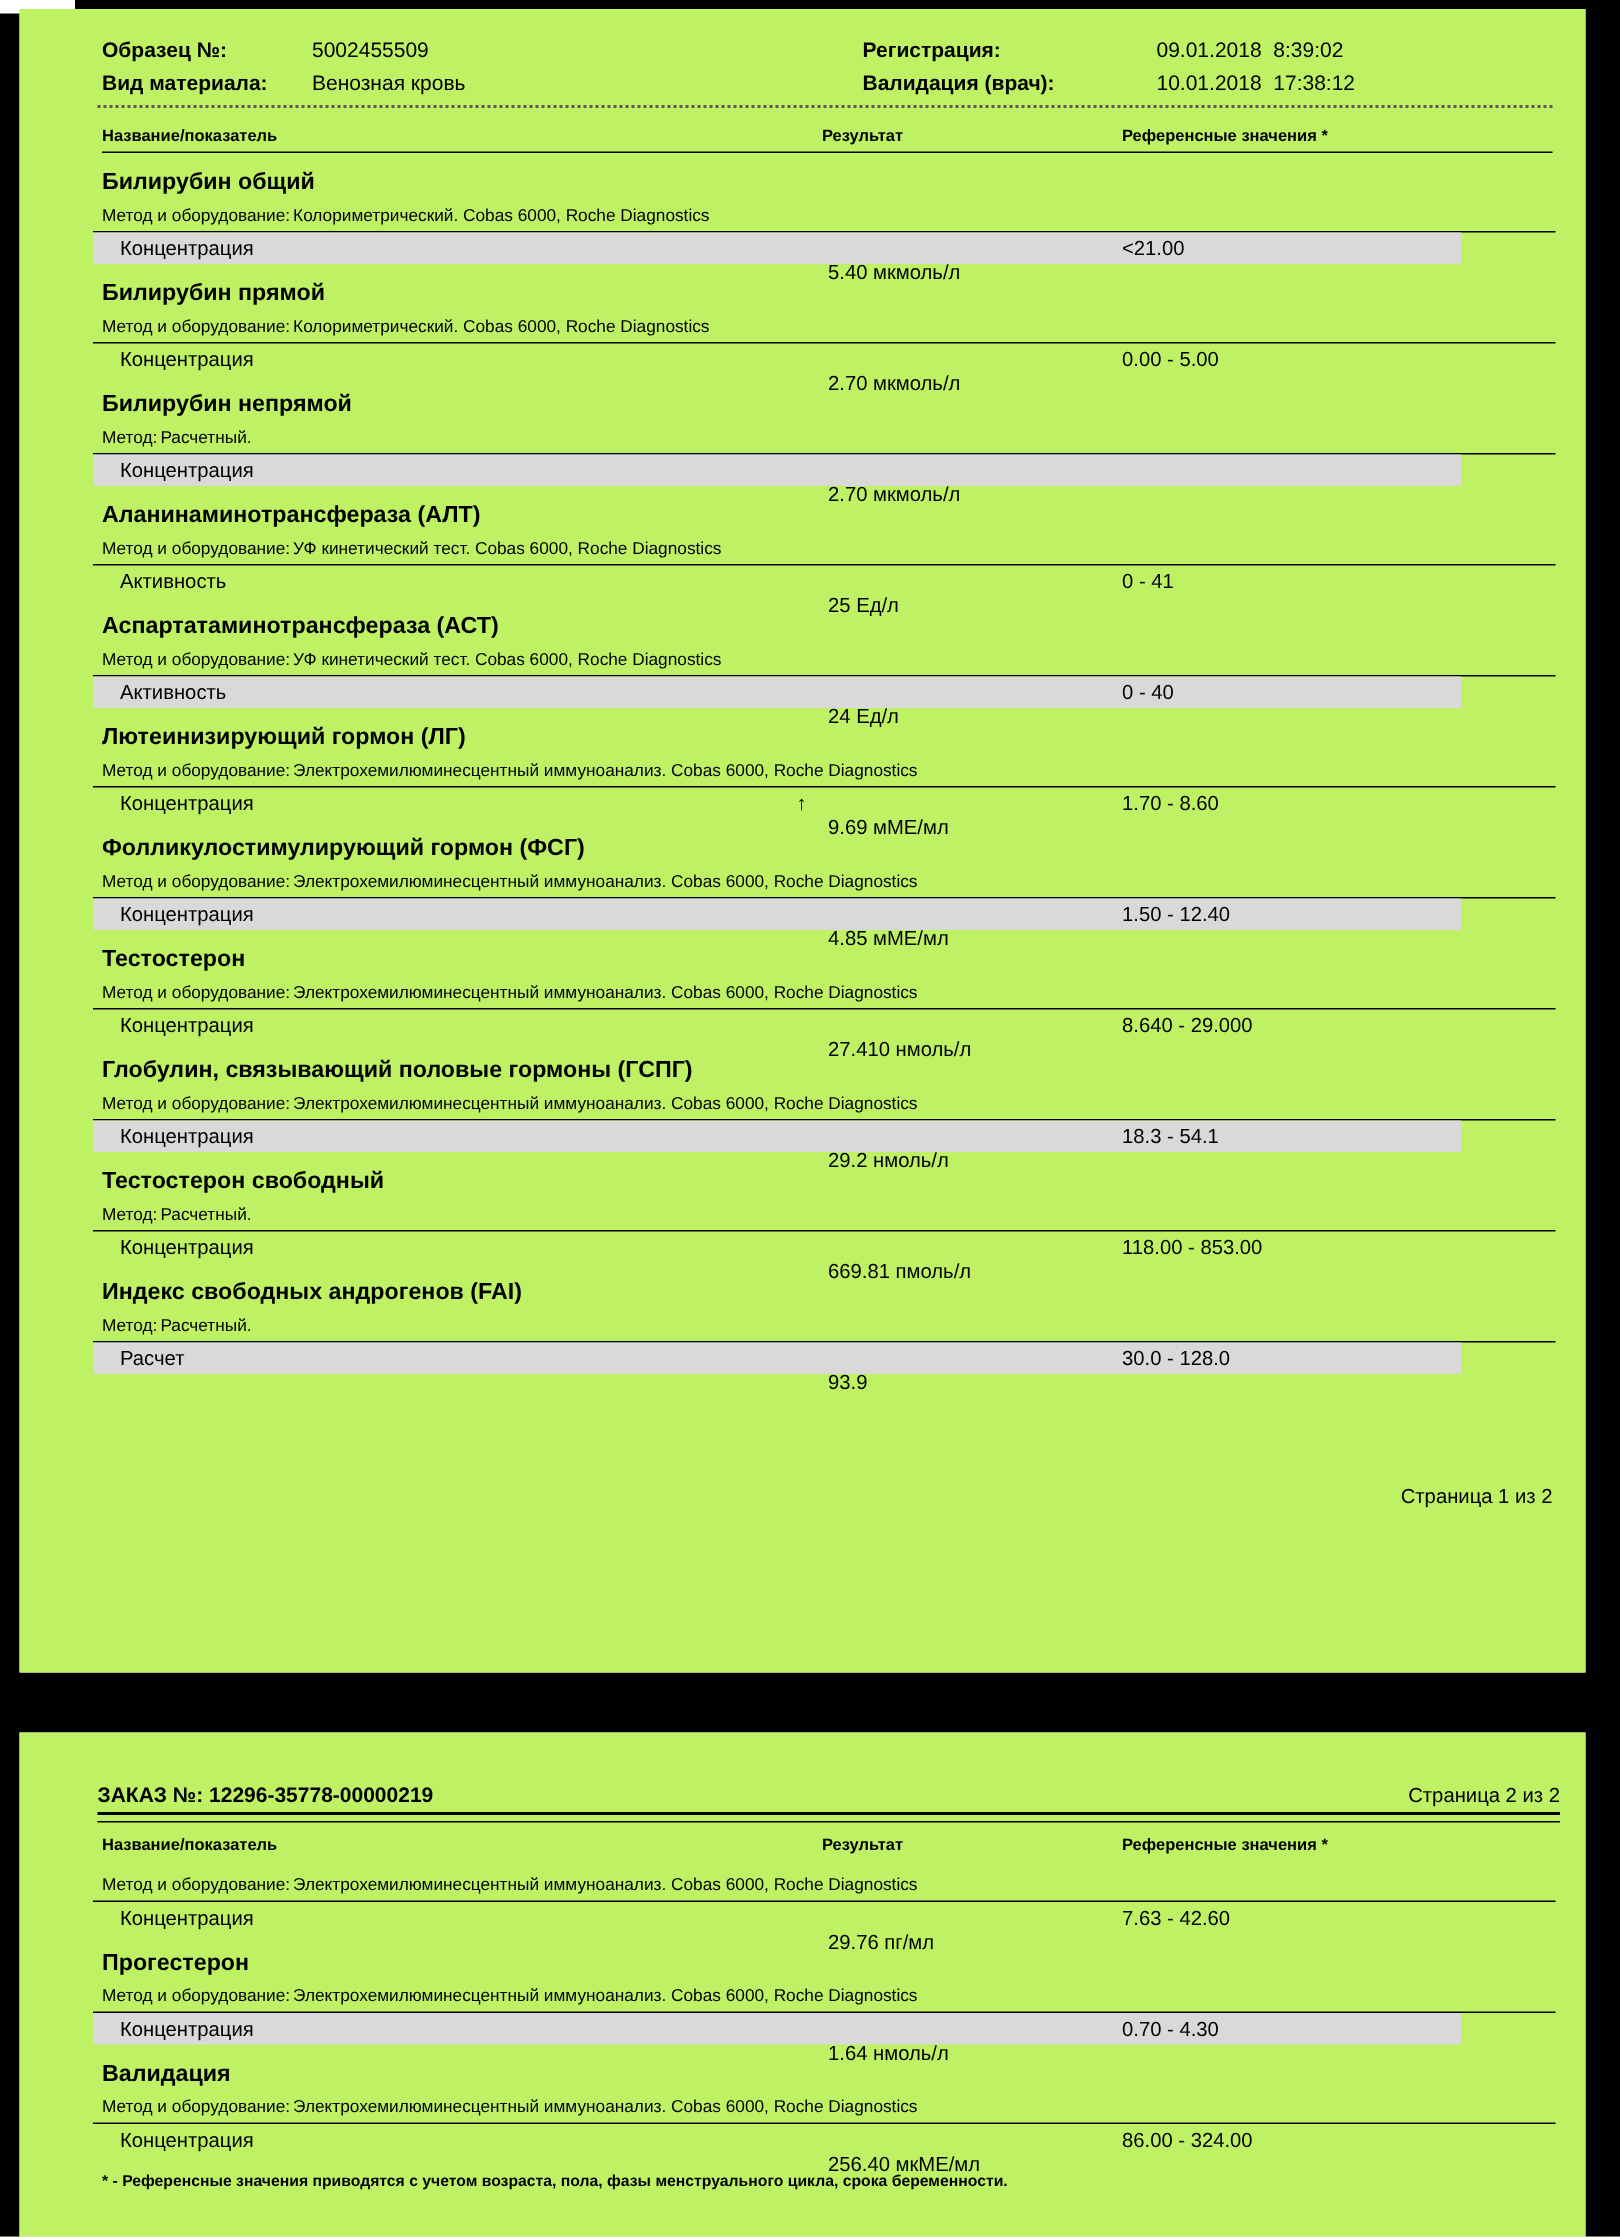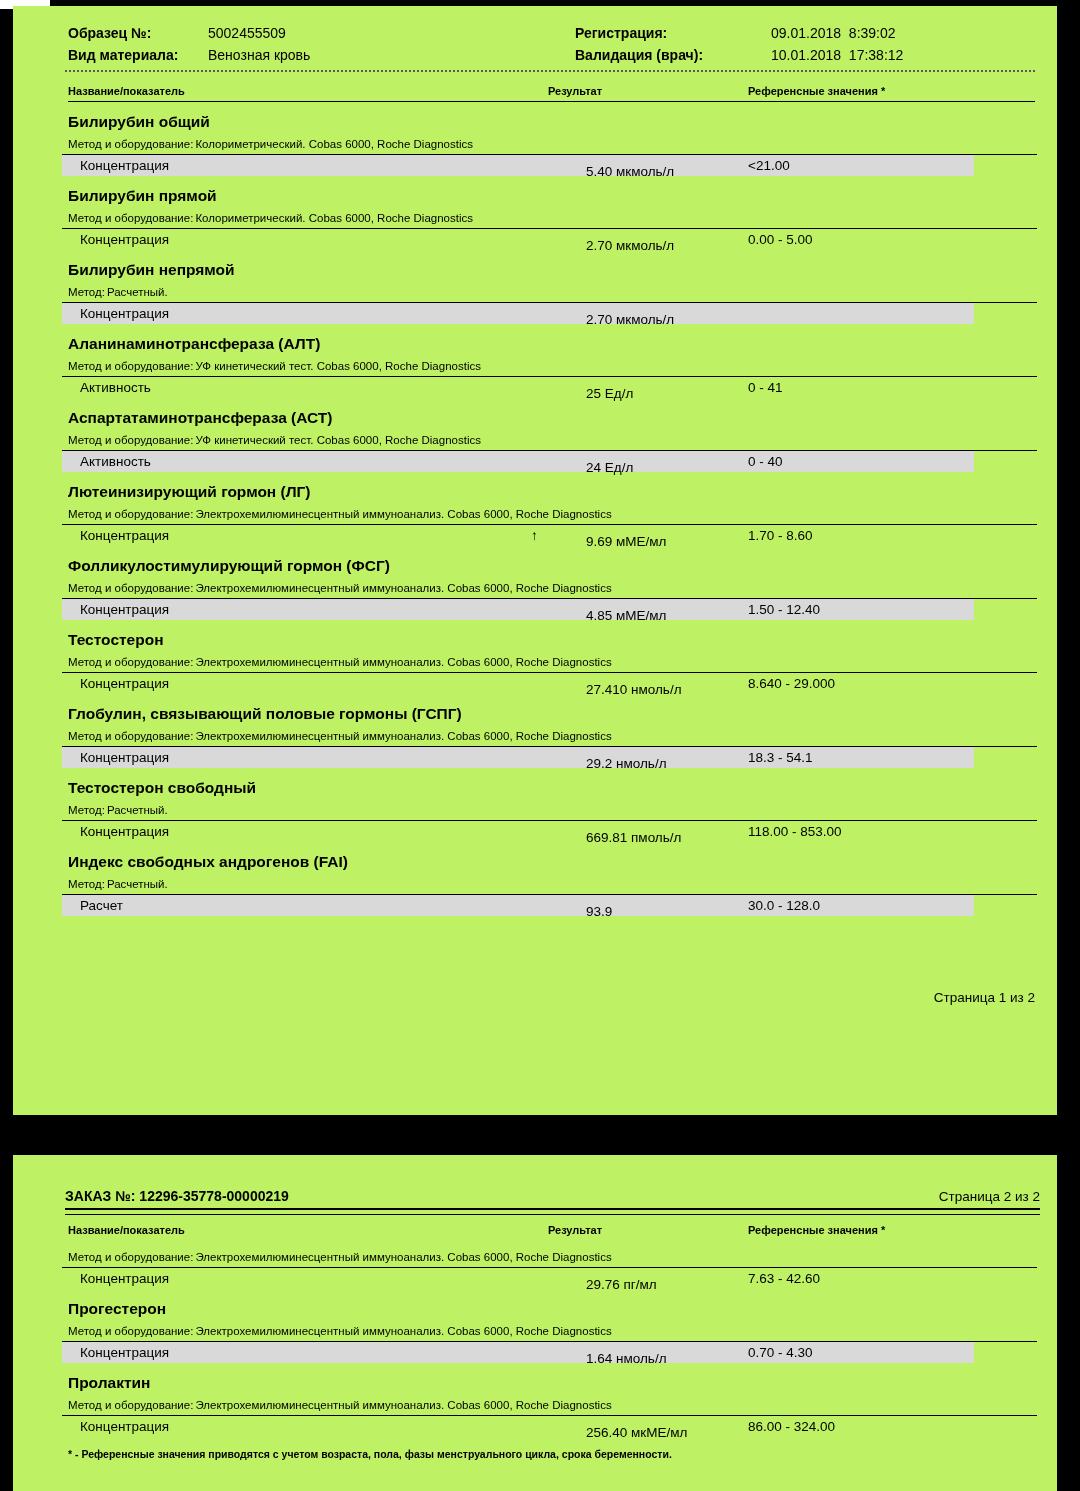--- a/index.html
+++ b/index.html
@@ -36,21 +36,21 @@
 
   
   .section{margin-top:10px;}
   .title{margin-left:55px;font-size:15.5px;font-weight:bold;line-height:20px;}
   .method{margin-left:55px;margin-top:5px;font-size:11.5px;line-height:14px;}
   .mlabel{margin-right:2px;}
   .rule{margin-left:49px;width:975px;margin-top:3px;border-top:1px solid #000;height:0;}
   .row{position:relative;margin-left:49px;width:912px;height:21px;line-height:21px;font-size:13.5px;}
   .row.shaded{background:#d9d9d9;}
   .rlabel{margin-left:18px;}
-  .rresult{position:absolute;left:490px;top:6px;margin-left:34px;}
+  .rresult{position:absolute;left:490px;top:16px;}
   .rflag{position:absolute;left:469px;top:0;font-weight:bold;}
   .rref{position:absolute;left:686px;top:0;}
 
   .pagelabel{margin-top:74px;margin-right:22px;text-align:right;font-size:13.5px;line-height:15px;}
 
   
   .order-row{position:relative;margin-left:52px;margin-right:17px;margin-top:32px;height:18px;line-height:18px;font-size:14px;}
   .order-label{font-weight:bold;}
   .order-page{position:absolute;right:0;top:1px;font-weight:normal;font-size:13.5px;}
   .thickline{margin-left:52px;margin-right:17px;margin-top:3px;height:4px;border-top:2px solid #000;border-bottom:1px solid #000;}
@@ -268,21 +268,21 @@
     </div>
     <div class="rule"></div>
     <div class="row shaded">
       <span class="rlabel">Концентрация</span>
       <span class="rresult">1.64 нмоль/л</span>
       <span class="rref">0.70 - 4.30</span>
     </div>
   </div>
 
   <div class="section">
-    <div class="title">Пролактин</div>
+    <div class="title">Валидация</div>
     <div class="method">
       <span class="mlabel">Метод и оборудование:</span><span>Электрохемилюминесцентный иммуноанализ. Cobas 6000, Roche Diagnostics</span>
     </div>
     <div class="rule"></div>
     <div class="row">
       <span class="rlabel">Концентрация</span>
       <span class="rresult">256.40 мкМЕ/мл</span>
       <span class="rref">86.00 - 324.00</span>
     </div>
   </div>

